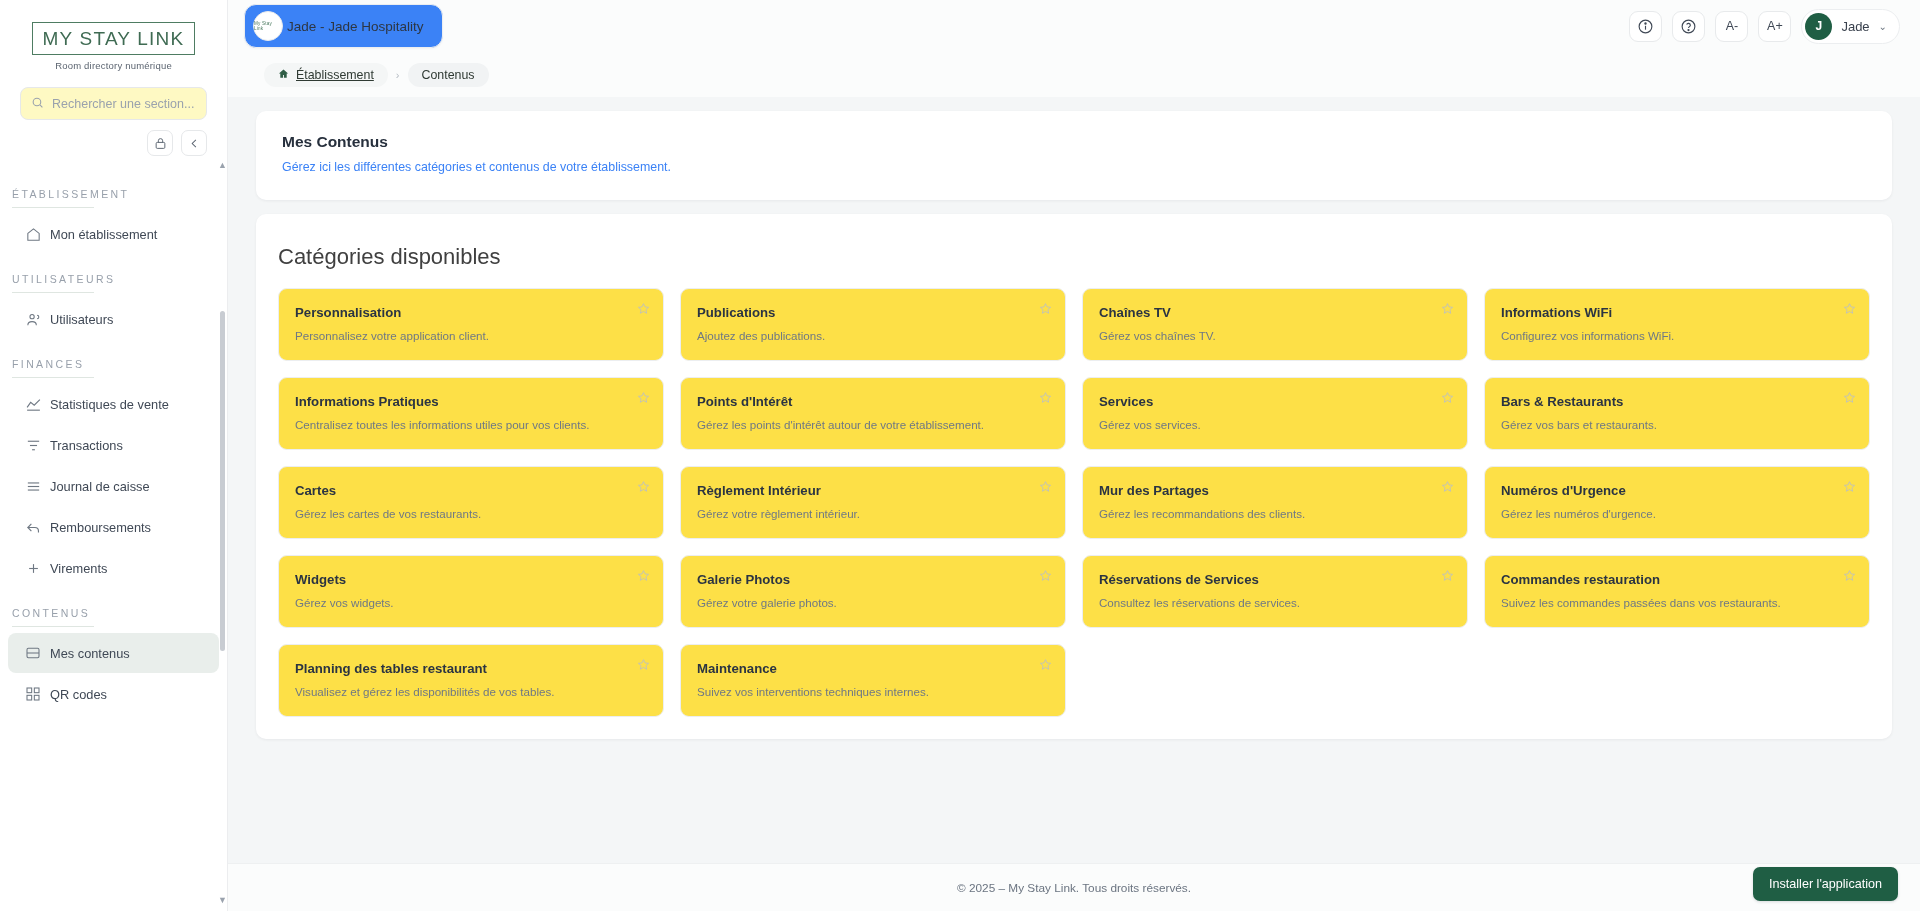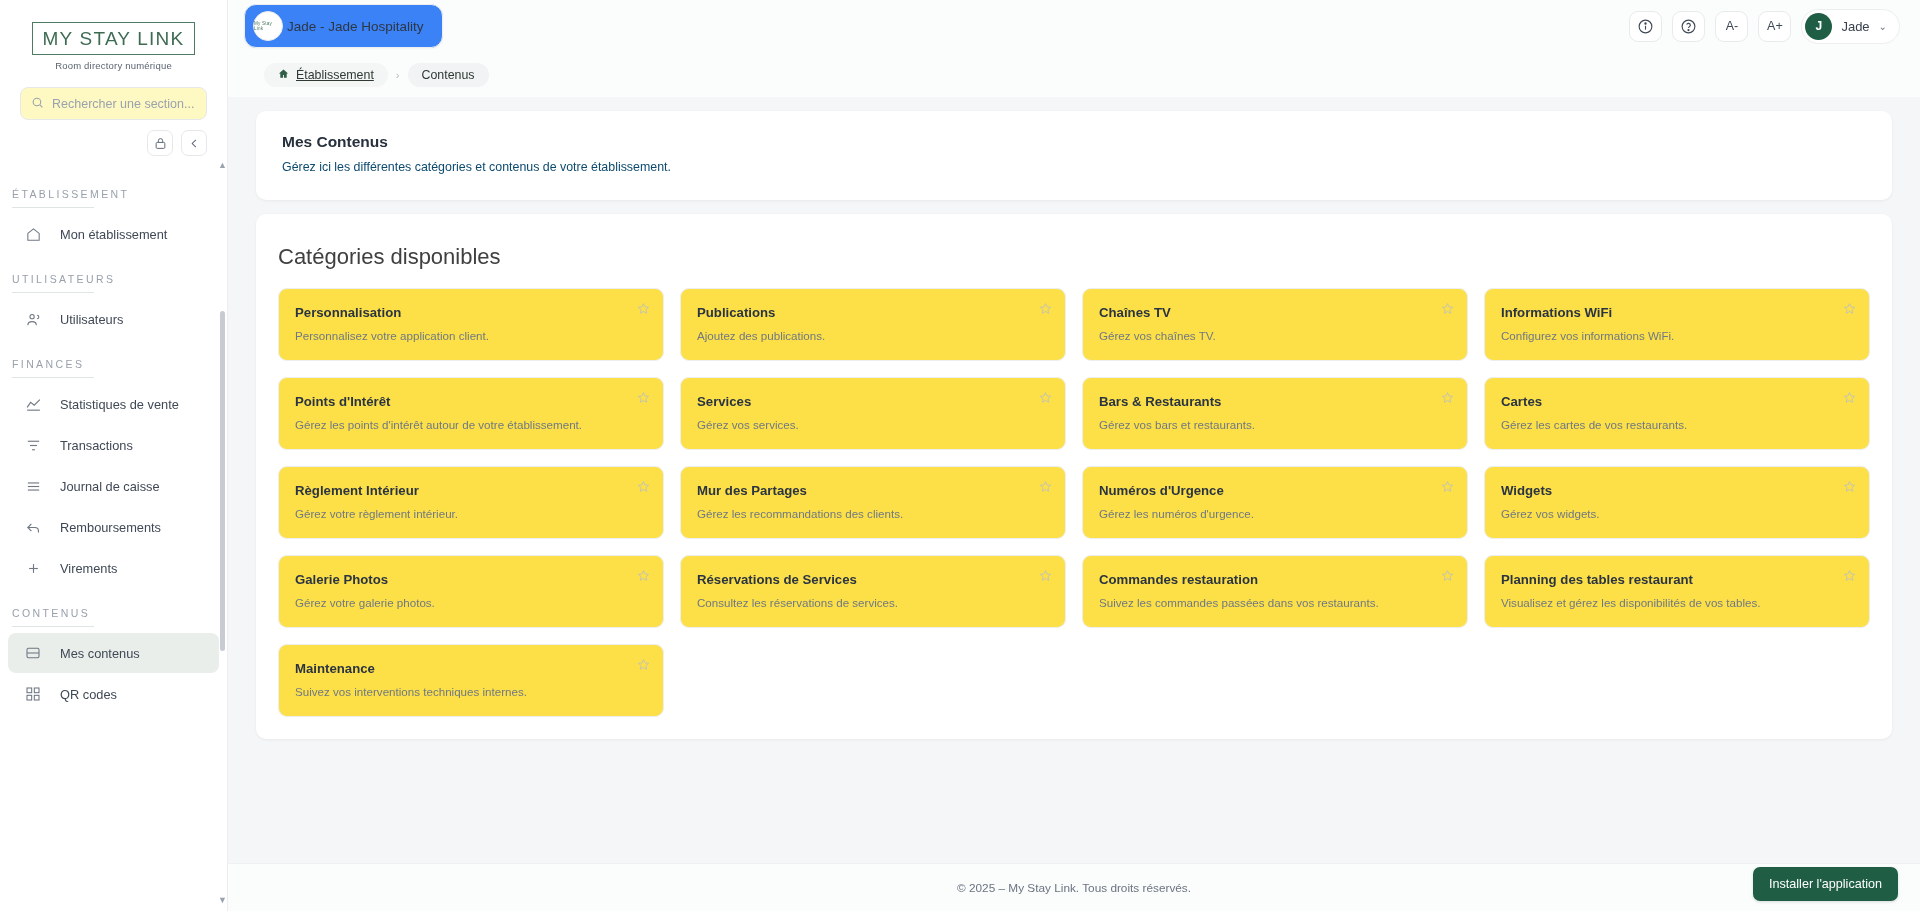--- a/index.html
+++ b/index.html
@@ -46,21 +46,21 @@
   }
 
   .nav-scroll { flex: 1; overflow: hidden; padding-top: 14px; position: relative; }
   .nav-section-title {
     font-size: 10.5px; color: #98a0ab; letter-spacing: 2.4px;
     padding: 18px 0 0 12px; font-weight: 400;
   }
   .nav-divider { height:1px; background:#dfe6e1; margin: 7px 0 6px 12px; width: 82px; }
 
   .nav-item {
-    display: flex; align-items: center; gap: 18px;
+    display: flex; align-items: center; gap: 8px;
     height: 40px; margin: 1px 8px; padding-left: 16px;
     border-radius: 8px; cursor: pointer; color: #3f4855; font-size: 12.8px;
   }
   .nav-item.active { background: #e9eeeb; }
   .nav-ico { width: 18px; height: 18px; display:flex; align-items:center; justify-content:center; color:#6f7883; flex: 0 0 18px;}
   .scrollbar-thumb { position:absolute; right: 2px; top: 155px; width: 5px; height: 340px; background:#c8ccd2; border-radius: 3px; }
   .scroll-arrow { position: absolute; right: 0px; font-size: 9px; color:#9aa2ad; }
 
   
   .main { flex: 1; display: flex; flex-direction: column; height: 911px; background: #f4f6f7; min-width: 0;}
@@ -114,21 +114,21 @@
 
   .content {
     flex: 1; overflow: hidden; padding: 14px 28px 0 28px;
   }
 
   .panel {
     background: #fff; border-radius: 10px; box-shadow: 0 1px 3px rgba(16,24,40,.06);
   }
   .panel-head { padding: 22px 26px 26px 26px; margin-bottom: 14px; }
   .panel-title { font-size: 15.5px; font-weight: 700; color: #27303d; }
-  .panel-sub { font-size: 12.4px; color: #0c4a6e; margin-top: 9px; }
+  .panel-sub { font-size: 12.4px; color: #3b82f6; margin-top: 9px; }
 
   .cards-panel { padding: 24px 22px 22px 22px; }
   .cards-title { font-size: 22px; color: #404040; margin: 6px 0 18px 0; font-weight: 400; }
 
   .grid { display: grid; grid-template-columns: repeat(4, 1fr); gap: 16px; }
 
   .card {
     border: 1px solid #eceef0; border-radius: 9px; background: #fde047;
     padding: 16px 16px 18px 16px; min-height: 72px; position: relative; cursor: pointer;
   }
@@ -365,20 +365,27 @@
                 </svg></span>
             </div>
             <div class="card">
               <div class="card-title">Informations WiFi</div>
               <div class="card-desc">Configurez vos informations WiFi.</div>
               <span class="star"><svg width="13" height="13" viewBox="0 0 24 24" fill="none" stroke="#b9bec6" stroke-width="1.5">
                   <polygon points="12 3 14.8 9.1 21.4 9.8 16.5 14.3 17.9 20.8 12 17.5 6.1 20.8 7.5 14.3 2.6 9.8 9.2 9.1"></polygon>
                 </svg></span>
             </div>
             <div class="card">
+              <div class="card-title">Informations Pratiques</div>
+              <div class="card-desc">Centralisez toutes les informations utiles pour vos clients.</div>
+              <span class="star"><svg width="13" height="13" viewBox="0 0 24 24" fill="none" stroke="#b9bec6" stroke-width="1.5">
+                  <polygon points="12 3 14.8 9.1 21.4 9.8 16.5 14.3 17.9 20.8 12 17.5 6.1 20.8 7.5 14.3 2.6 9.8 9.2 9.1"></polygon>
+                </svg></span>
+            </div>
+            <div class="card">
               <div class="card-title">Points d'Intérêt</div>
               <div class="card-desc">Gérez les points d'intérêt autour de votre établissement.</div>
               <span class="star"><svg width="13" height="13" viewBox="0 0 24 24" fill="none" stroke="#b9bec6" stroke-width="1.5">
                   <polygon points="12 3 14.8 9.1 21.4 9.8 16.5 14.3 17.9 20.8 12 17.5 6.1 20.8 7.5 14.3 2.6 9.8 9.2 9.1"></polygon>
                 </svg></span>
             </div>
             <div class="card">
               <div class="card-title">Services</div>
               <div class="card-desc">Gérez vos services.</div>
               <span class="star"><svg width="13" height="13" viewBox="0 0 24 24" fill="none" stroke="#b9bec6" stroke-width="1.5">

